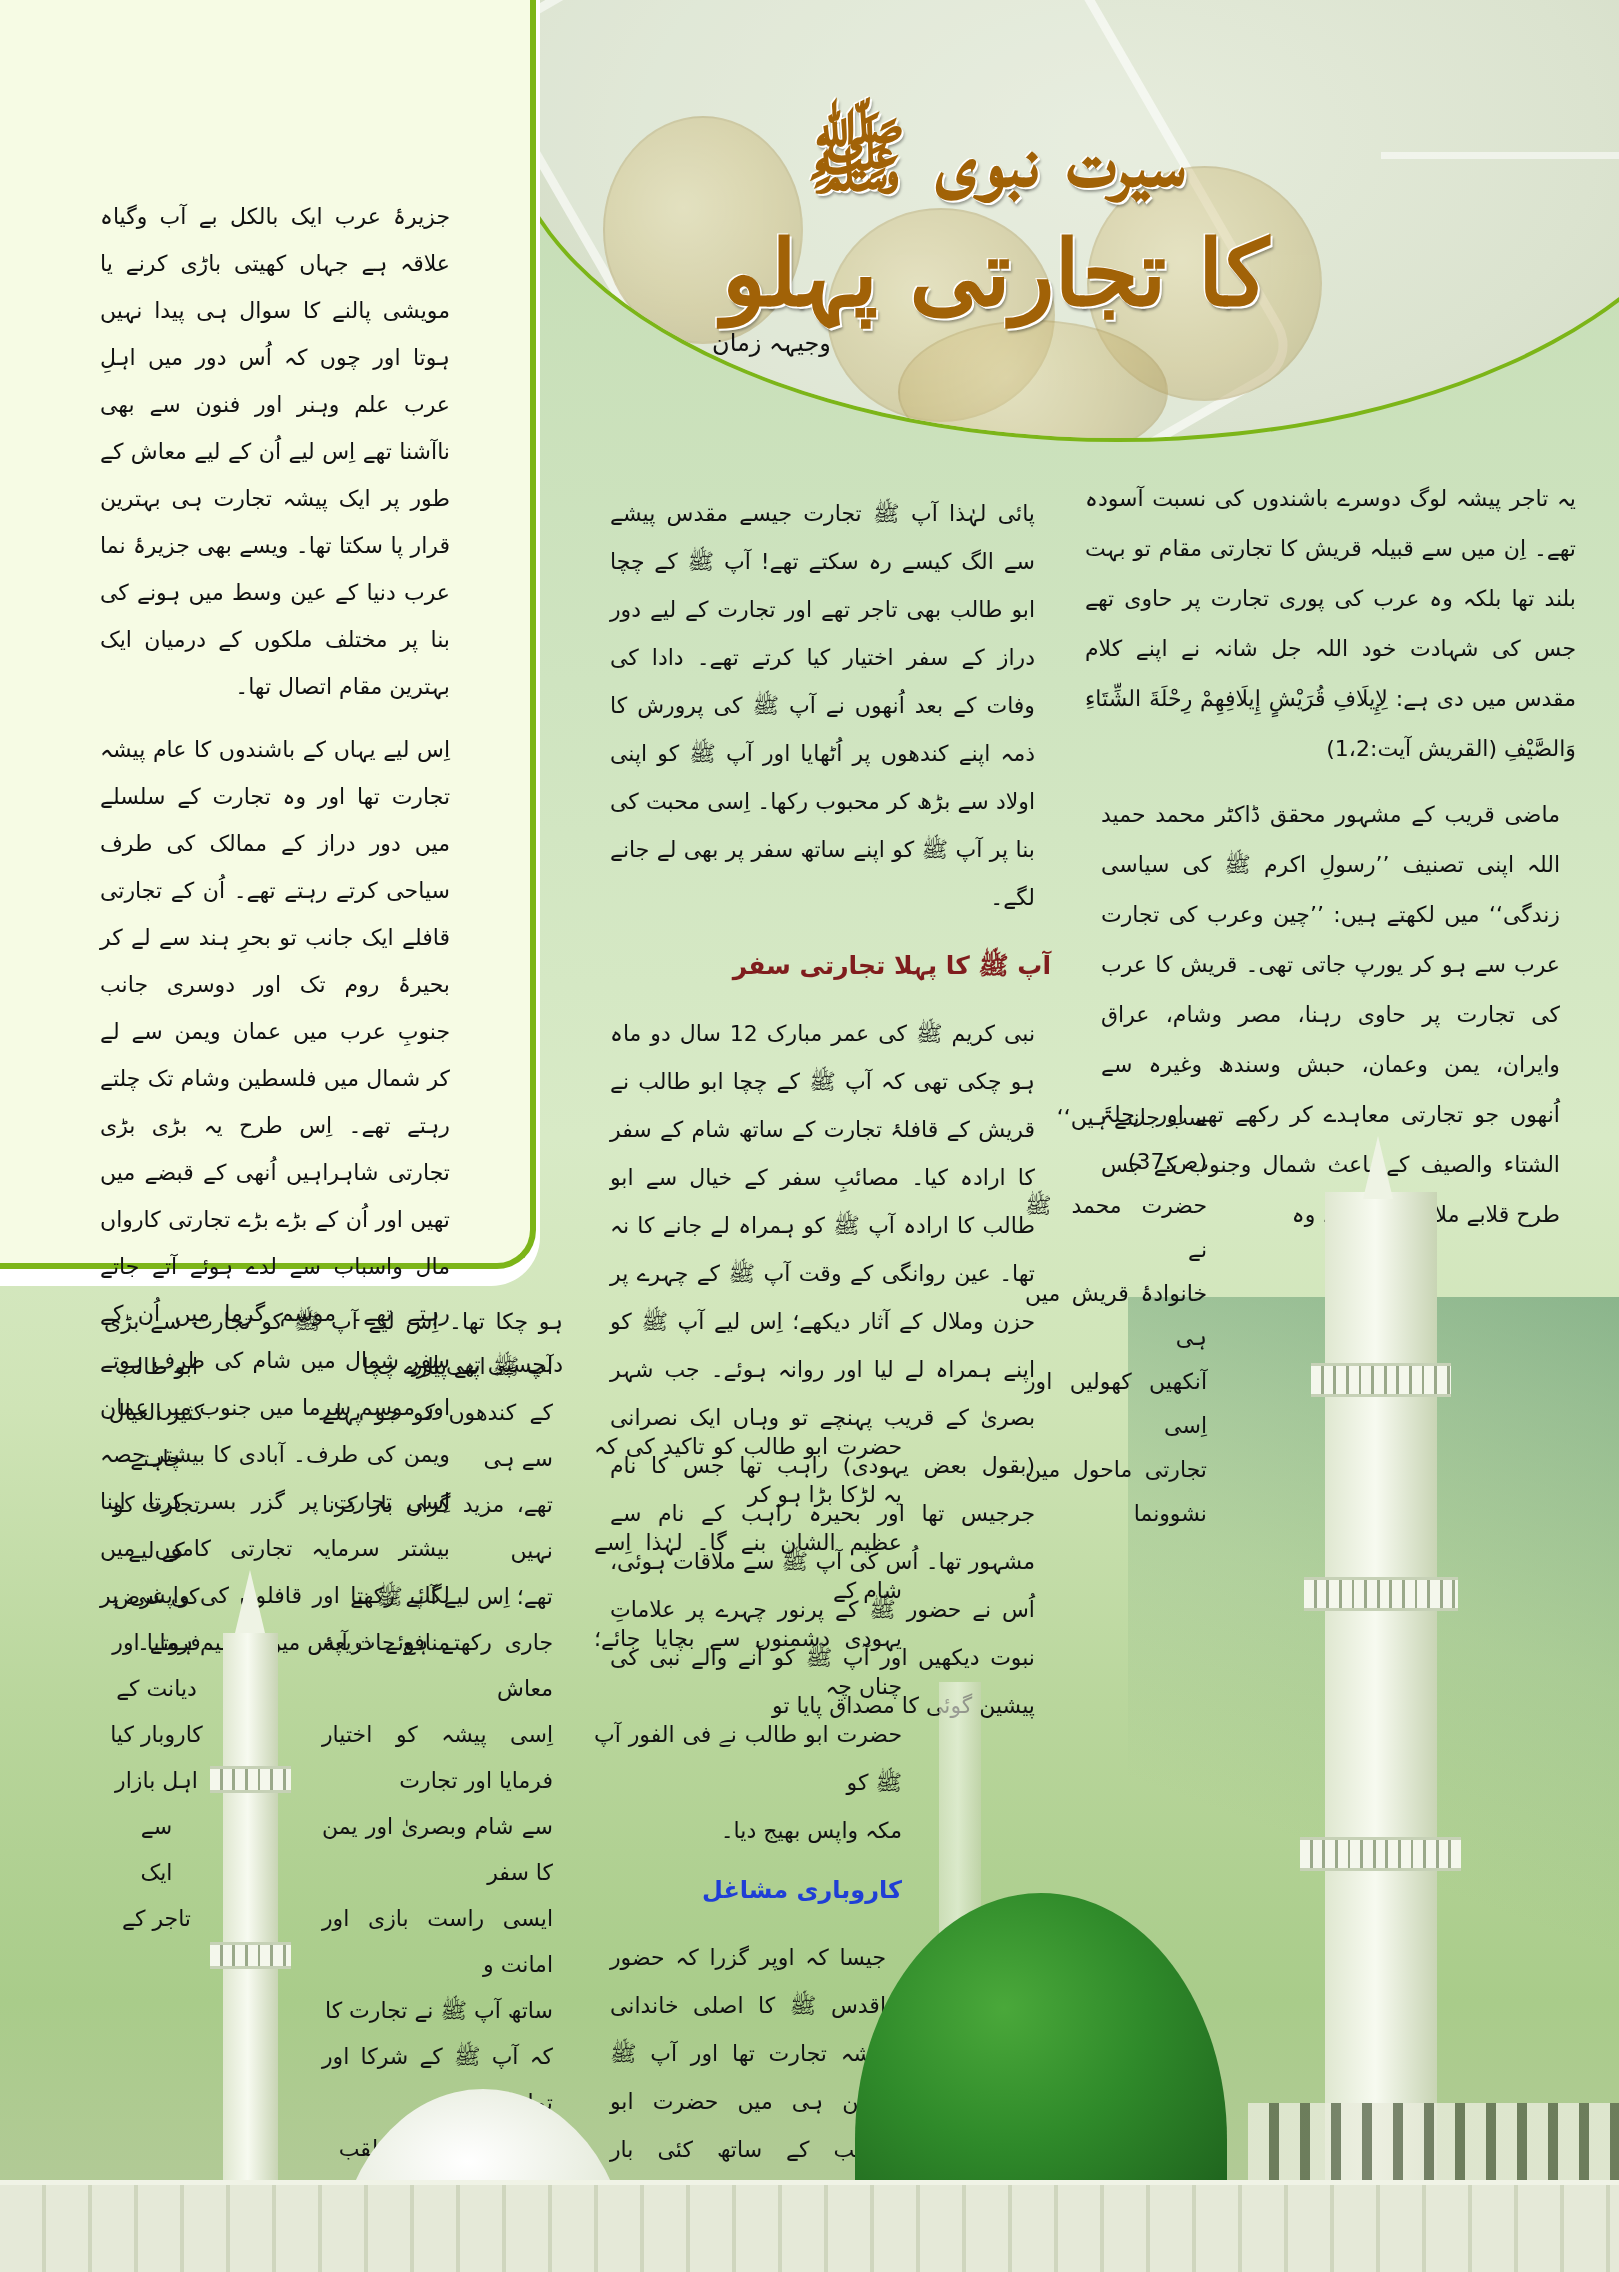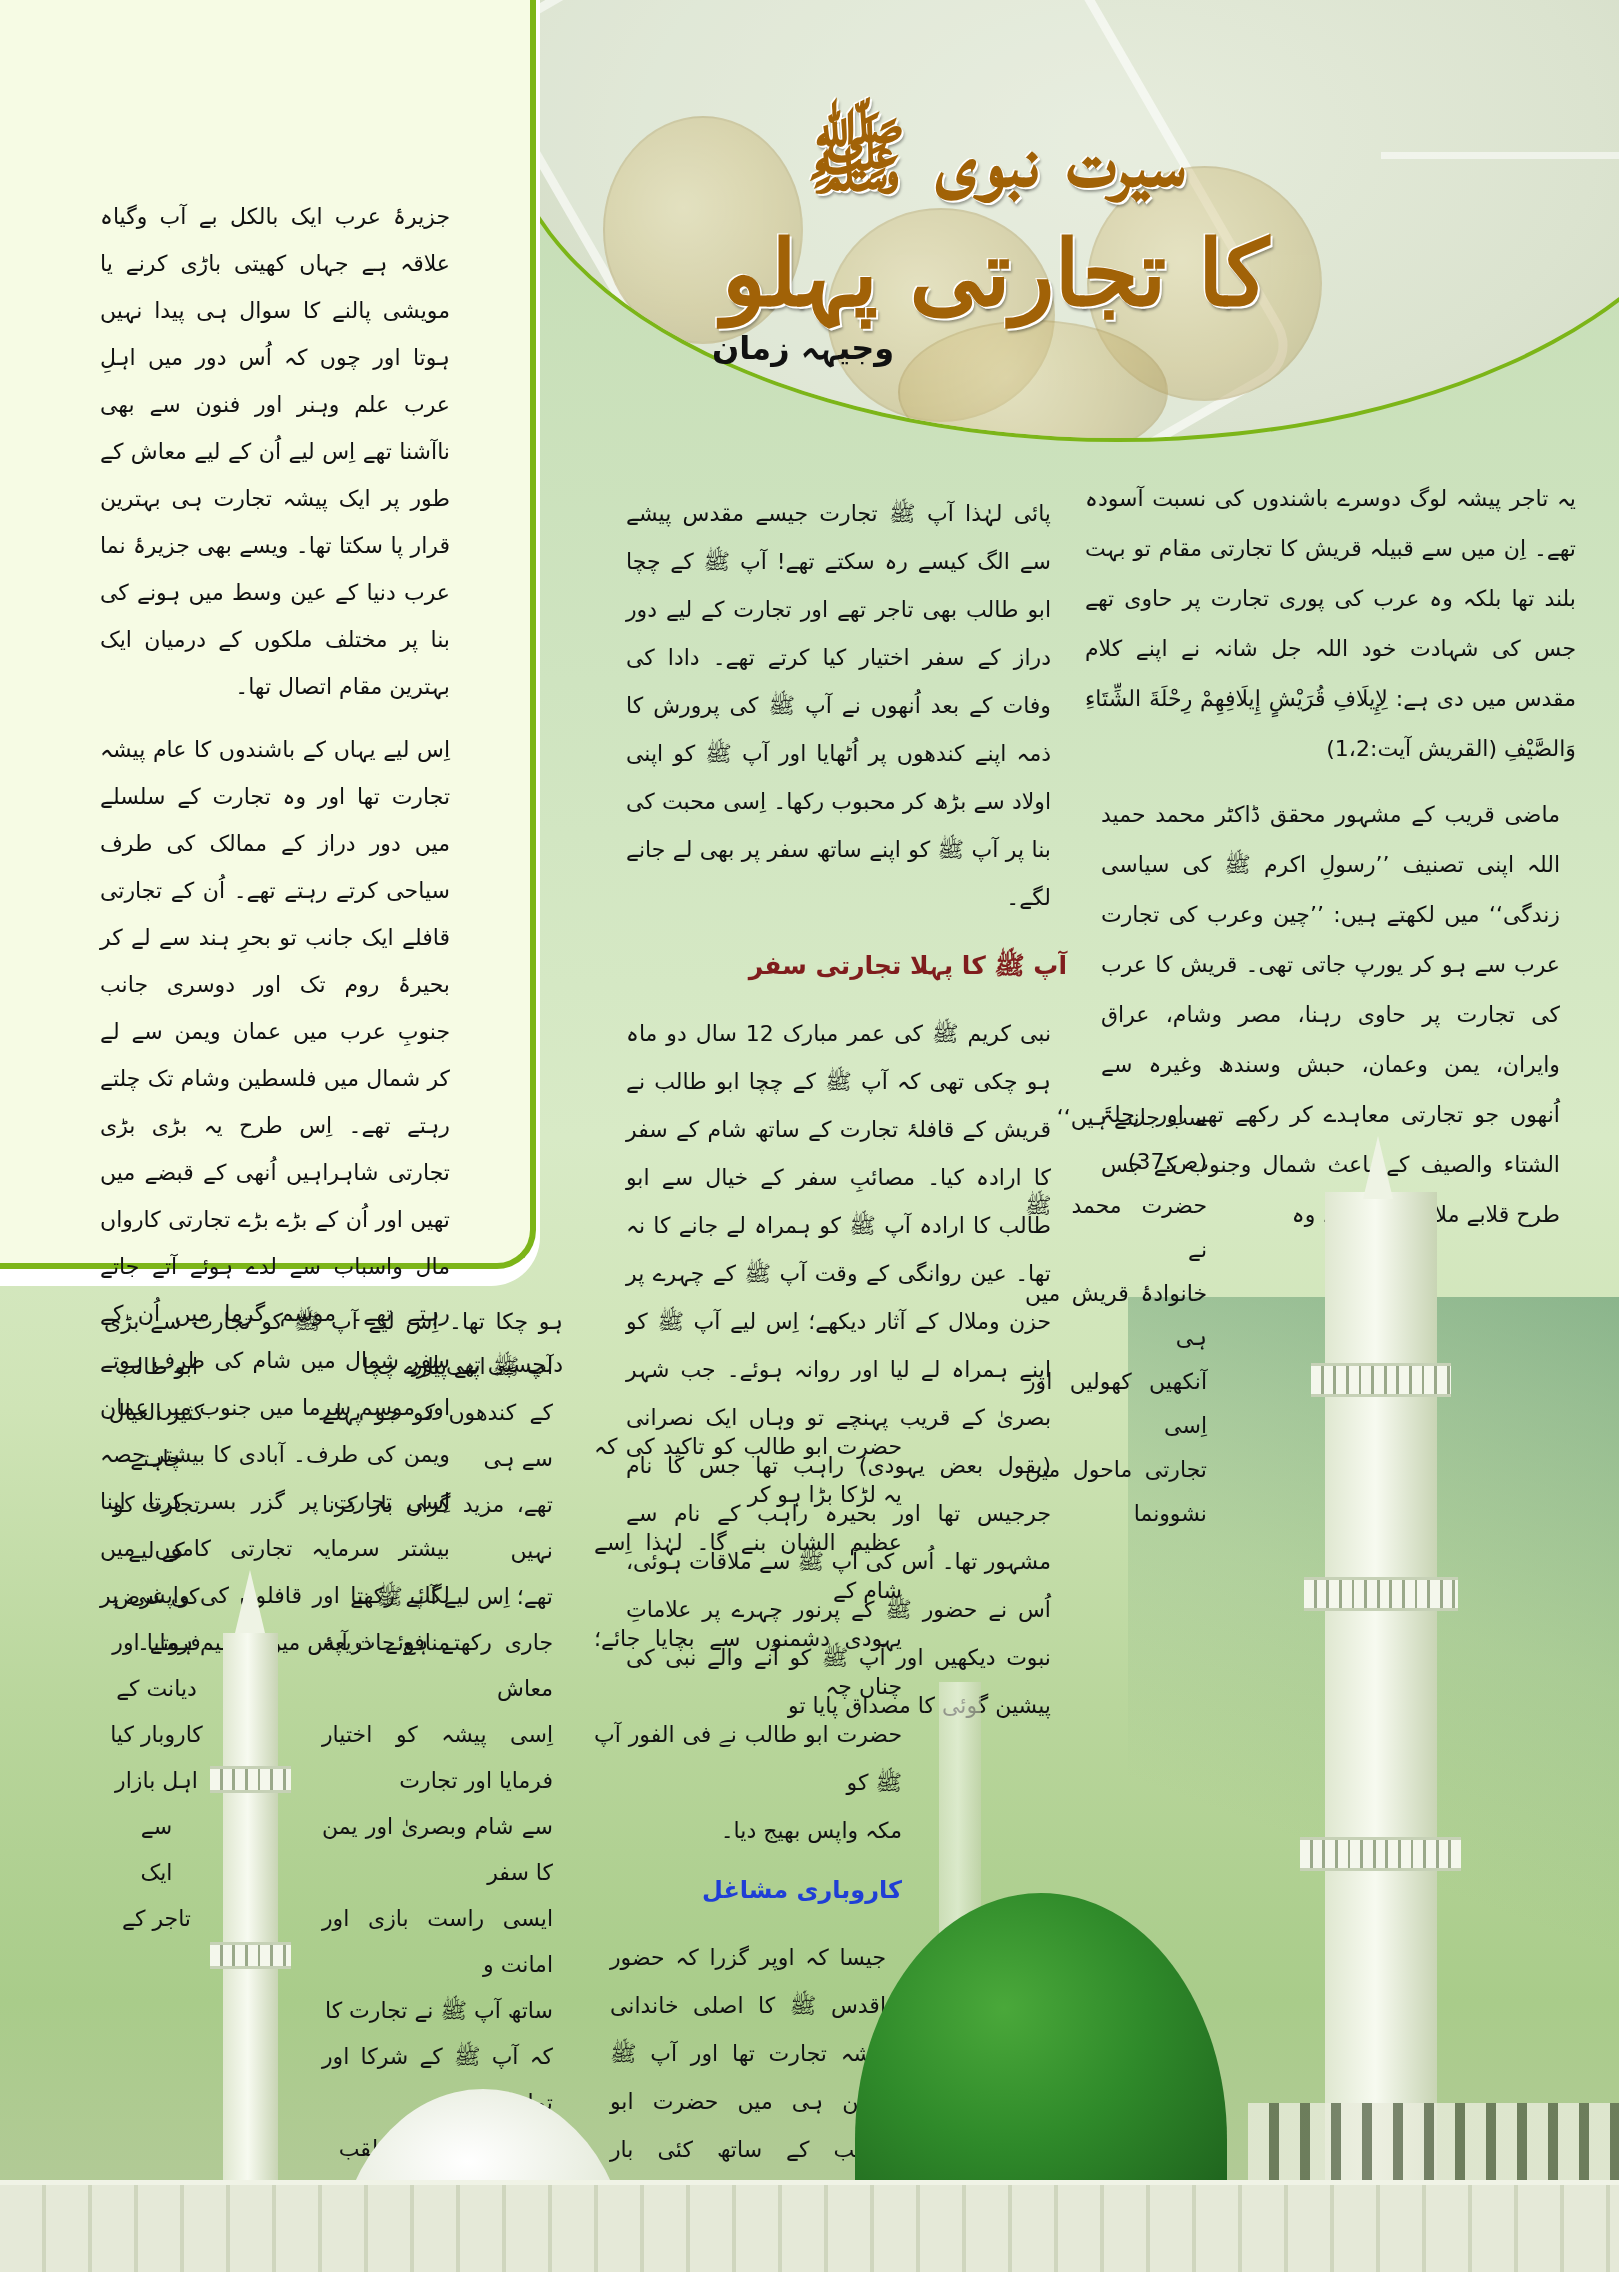--- a/index.html
+++ b/index.html
@@ -42,29 +42,29 @@
     border-radius: 0 0 39px 0; box-sizing: border-box;
   }
   
   .title-block { position: absolute; left: 575px; top: 105px; width: 841px; text-align: center; direction: rtl; }
   .title-line1, .title-line2 {
     font-family: "DejaVu Serif", serif; font-weight: bold; color: #a16207;
     text-shadow: 2.1px 2.1px 0 #ffffff, -1.4px -1.4px 0 #ffffff, 2.8px 3.5px 2.8px rgba(0,0,0,0.35);
   }
   .title-line1 { font-size: 83px; line-height: 105px; }
   .title-line2 { font-size: 91px; line-height: 112px; margin-top: 7px; }
-  .author { position: absolute; left: 712px; top: 329px; font-size: 32px; font-weight: bold; color: #111; direction: rtl; }
+  .author { position: absolute; left: 712px; top: 329px; font-size: 24px; font-weight: normal; color: #111; direction: rtl; }
   
   .col { position: absolute; direction: rtl; text-align: justify; color: #111;
     font-family: "DejaVu Sans", sans-serif; font-size: 22px; line-height: 47px; }
   .col p { margin: 16px; }
   .col-left { left: 84px; top: 177px; width: 382px; }
   .col-right { left: 1085px; top: 474px; width: 491px; line-height: 50px; }
   .col-right-narrow { left: 1025px; top: 1096px; width: 182px; line-height: 44px; }
-  .col-mid { left: 610px; top: 474px; width: 457px; line-height: 48px; }
+  .col-mid { left: 594px; top: 474px; width: 457px; line-height: 48px; }
   .col-mid-narrow { left: 594px; top: 1423px; width: 308px; line-height: 48px; }
   .heading-green { color: #7f1d1d; font-weight: bold; font-size: 25px; line-height: 56px; margin: 9.8px 0 2.8px 0; }
   .heading-blue { color: #1f3fd6; font-weight: bold; font-size: 24px; line-height: 56px; margin: 7px 0 2.8px 0; }
   .bottom-top-line { position: absolute; left: 104px; top: 1300px; width: 459px; direction: rtl; font-size: 22px; line-height: 43px; color: #111; text-align: justify; }
   .col-bl-a { left: 322px; top: 1344px; width: 231px; line-height: 46px; }
   .col-bl-b { left: 104px; top: 1344px; width: 105px; line-height: 46px; text-align: center; }
   .quran { font-family: "DejaVu Serif", serif; }
   
   .minaret { position: absolute; background: linear-gradient(90deg, #dfe7d0 0%, #f7faf0 45%, #c8d4b4 100%); }
   .minaret-cap { position: absolute; width: 0; height: 0; border-left: 15.4px solid transparent; border-right: 15.4px solid transparent; border-bottom: 63px solid #eef3e4; }

